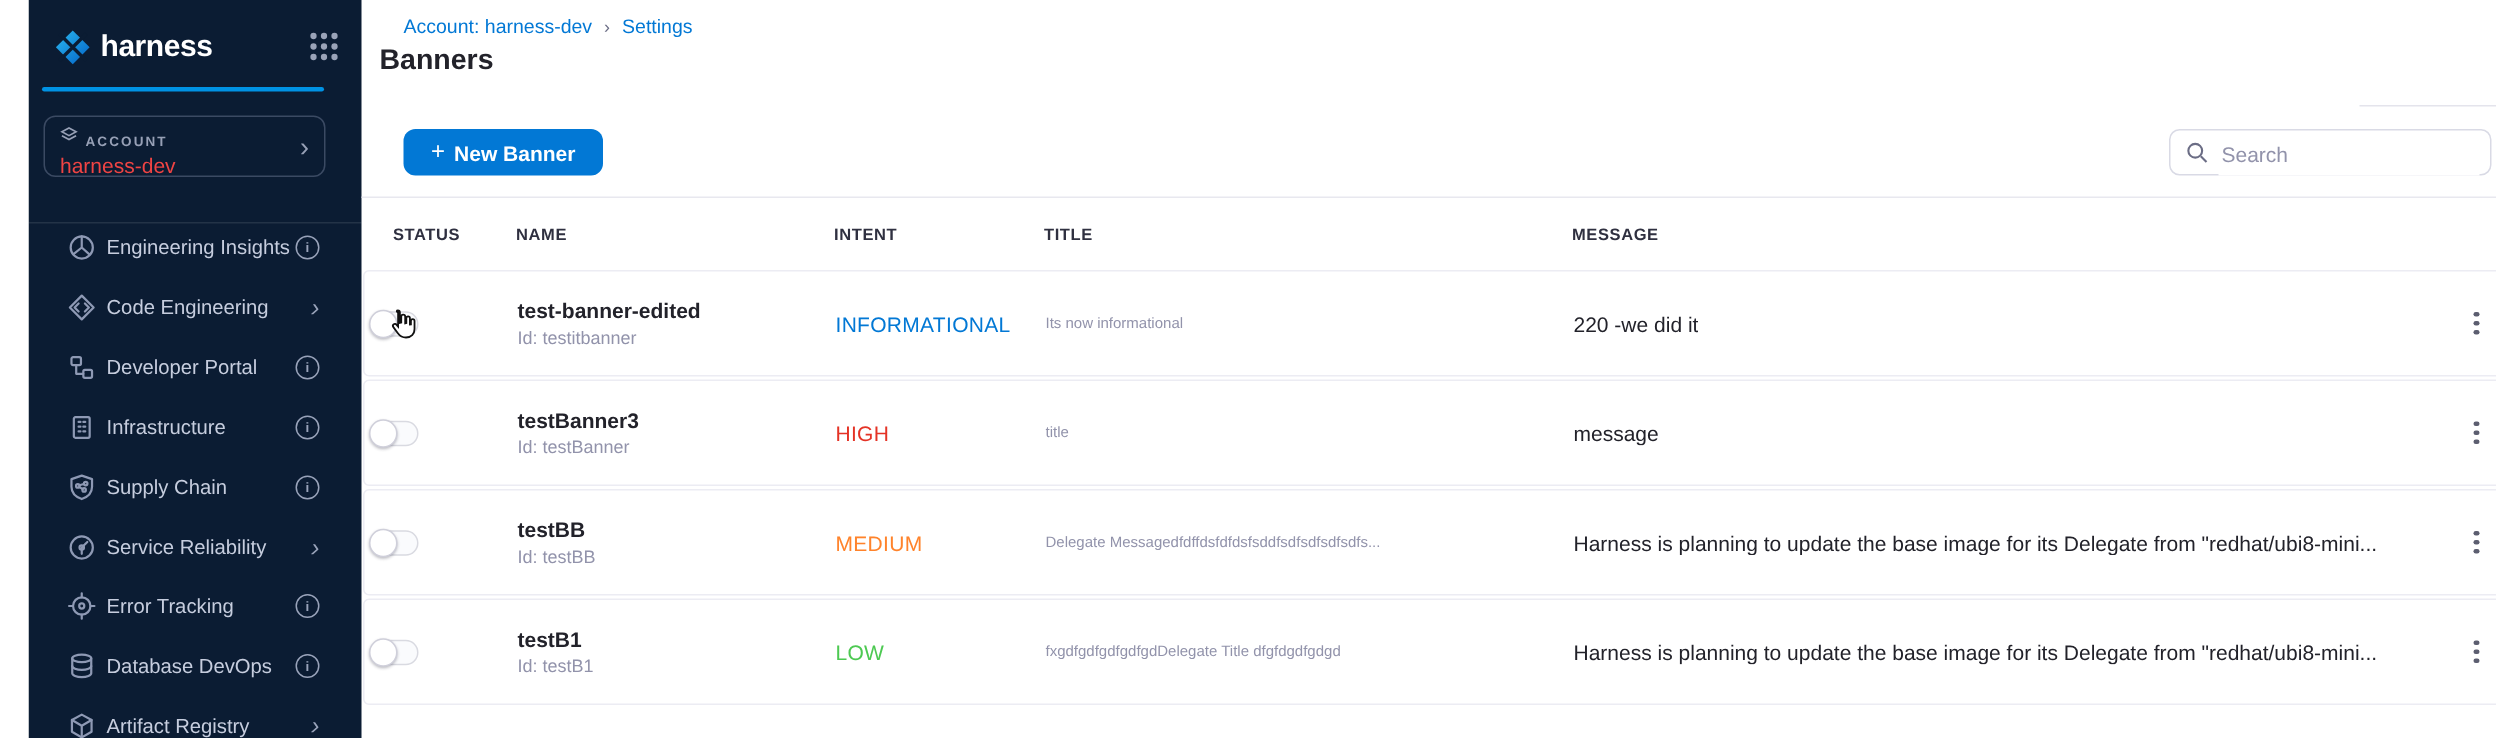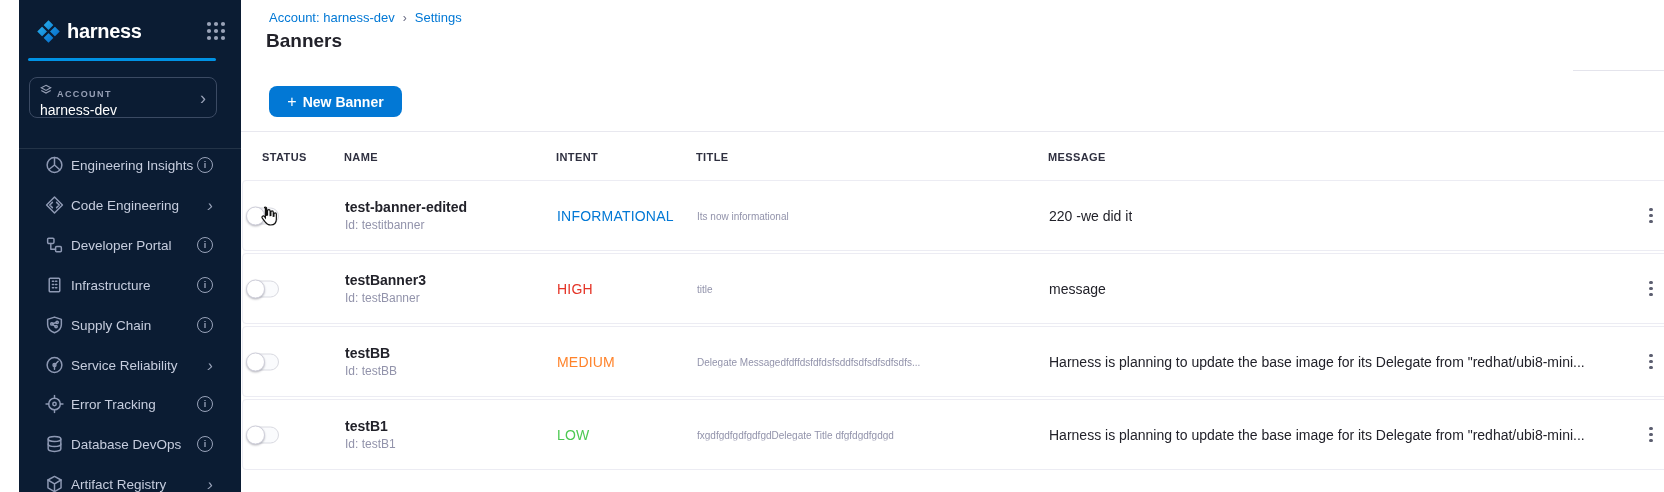--- a/index.html
+++ b/index.html
@@ -10,38 +10,38 @@
   .sidebar{position:absolute;left:0;top:0;width:222px;height:492px;background:#0b1c33;}
   .logo-row{position:absolute;left:16px;top:16px;right:14px;height:30px;display:flex;align-items:center;}
   .logo-mark{width:27px;height:27px;display:inline-block;}
   .logo-text{color:#ffffff;font-size:20px;font-weight:bold;letter-spacing:-0.3px;margin-left:5px;}
   .apps-grid{margin-left:auto;width:22px;height:22px;cursor:pointer;}
   .blue-rule{position:absolute;left:9px;top:58px;width:188px;height:3px;background:#0092e4;border-radius:2px;}
   .account-card{position:absolute;left:10px;top:77px;width:188px;height:41px;box-sizing:border-box;
     background:transparent;border:1px solid #3b4a63;border-radius:8px;cursor:pointer;text-align:left;padding:6px 10px;}
   .acc-top{display:flex;align-items:flex-end;gap:5px;}
   .acc-label{color:#97a0b6;font-size:9px;letter-spacing:1.4px;font-weight:bold;}
-  .acc-name{color:#ffffff;font-size:14px;margin-top:3px;}
+  .acc-name{color:#ef4444;font-size:14px;margin-top:3px;}
   .acc-chevron{position:absolute;right:10px;top:11px;color:#97a0b6;font-size:18px;line-height:18px;}
   .side-divider{position:absolute;left:0;top:148px;width:222px;height:1px;background:rgba(255,255,255,0.10);}
   .nav-item{position:absolute;left:0;width:222px;height:38px;cursor:pointer;}
   .nav-icon{position:absolute;left:26px;top:50%;transform:translateY(-50%);width:19px;height:19px;}
   .nav-icon svg{display:block;}
   .nav-label{position:absolute;left:52px;top:50%;transform:translateY(-50%);
     color:#c6cdde;font-size:13.5px;white-space:nowrap;}
   .nav-right{position:absolute;right:28px;top:50%;transform:translateY(-50%);color:#99a3ba;}
   .nav-right.info{width:14px;height:14px;border:1.3px solid #99a3ba;border-radius:50%;
     font-size:9px;line-height:14px;text-align:center;font-style:normal;font-weight:bold;}
   .nav-right.chev{font-size:17px;line-height:17px;}
 
   
   .breadcrumb{position:absolute;left:250px;top:10px;font-size:13px;color:#0278d5;display:flex;gap:8px;align-items:center;}
   .breadcrumb a{color:#0278d5;text-decoration:none;cursor:pointer;}
   .crumb-sep{color:#6b6d85;font-size:12px;}
-  .page-title{position:absolute;left:247px;top:30px;font-size:19px;font-weight:bold;color:#22222a;}
+  .page-title{position:absolute;left:234px;top:30px;font-size:19px;font-weight:bold;color:#22222a;}
   .rt-line{position:absolute;left:1554px;right:0;top:70px;border-top:1px solid #e4e4ec;}
   .toolbar-line{position:absolute;left:222px;right:0;top:131px;border-top:1px solid #e8e8ef;}
   .new-banner{position:absolute;left:250px;top:86px;width:133px;height:31px;background:#0278d5;border:none;
     border-radius:8px;color:#fff;font-size:14px;font-weight:bold;cursor:pointer;
     font-family:"Liberation Sans",sans-serif;display:flex;align-items:center;justify-content:center;gap:6px;}
   .new-banner .plus{font-size:16px;font-weight:normal;}
   .search-wrap{position:absolute;left:1427px;top:86px;width:215px;height:31px;box-sizing:border-box;
     border:1px solid #d9dae5;border-radius:7px;background:#fff;}
   .search-wrap svg{position:absolute;left:10px;top:7px;}
   .search-input{position:absolute;left:32px;top:1px;width:170px;height:27px;border:none;outline:none;
@@ -226,20 +226,27 @@
     <span class="crumb-sep">›</span>
     <a>Settings</a>
   </div>
   <div class="page-title">Banners</div>
   <div class="rt-line"></div>
 
   <button class="new-banner">
     <span class="plus">+</span>
     <span>New Banner</span>
   </button>
+  <div class="search-wrap">
+    <svg viewBox="0 0 16 16" width="16" height="16" fill="none" stroke="#6b6d85" stroke-width="1.4">
+      <circle cx="6.5" cy="6.5" r="4.6"></circle>
+        <path d="M10.2 10.2 L14 14"></path>
+    </svg>
+    <input class="search-input" type="text" placeholder="Search" style="">
+  </div>
   <div class="toolbar-line"></div>
 
   <span class="col-head" style="left:243px">STATUS</span>
   <span class="col-head" style="left:325px">NAME</span>
   <span class="col-head" style="left:537px">INTENT</span>
   <span class="col-head" style="left:677px">TITLE</span>
   <span class="col-head" style="left:1029px">MESSAGE</span>
 
   <div id="rows-container">
       <div class="row" style="top: 180px;">

